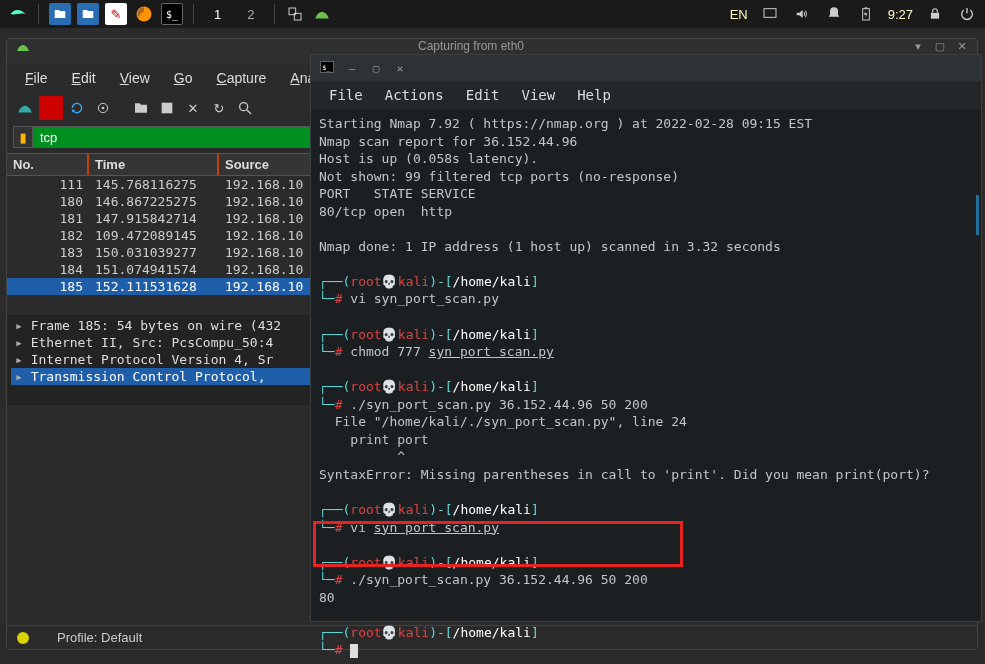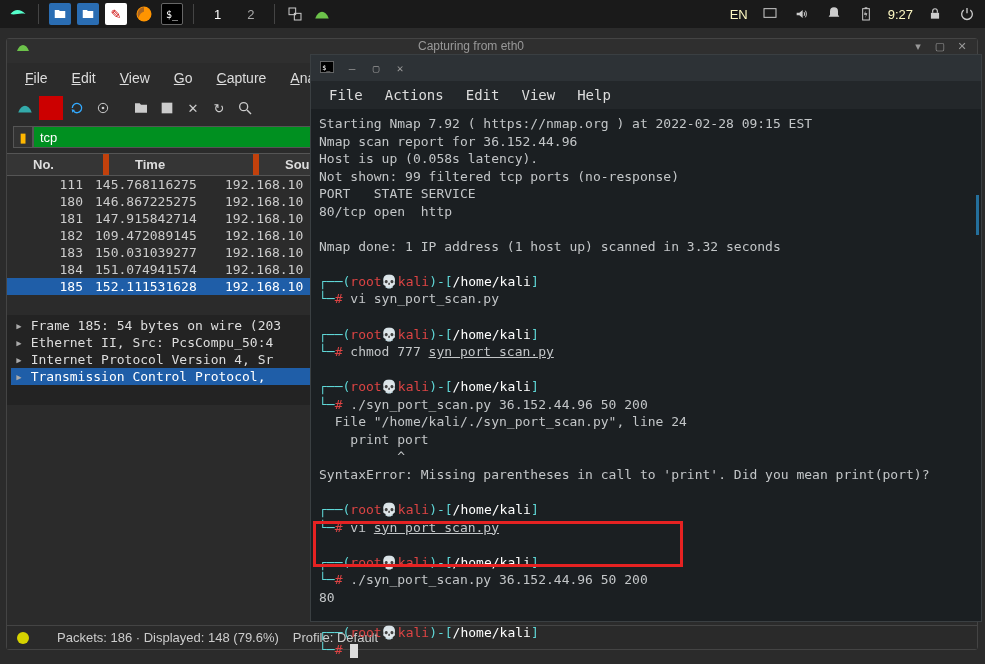--- a/index.html
+++ b/index.html
@@ -59,21 +59,21 @@
 .ws-menubar { display: flex; gap: 4px; padding: 4px 8px; }
 .ws-menuitem { padding: 3px 10px; color: #ddd; cursor: pointer; font-size: 14px; }
 .ws-menuitem u { text-decoration: underline; }
 .ws-toolbar { display: flex; gap: 2px; padding: 3px 6px; align-items: center; }
 .ws-tbtn { width: 24px; height: 24px; display:flex; align-items:center; justify-content:center; border: 1px solid transparent; cursor:pointer; }
 .ws-tbtn.red { background:#c00; }
 .ws-filter { display:flex; align-items:center; margin: 2px 6px 4px 6px; height: 24px; }
 .ws-filter-bm { width:20px; height:22px; background:#333; border:1px solid #555; display:flex; align-items:center; justify-content:center; color:#ffb700; }
 .ws-filter-input { flex:1; height:22px; background:#009020; border:1px solid #555; color:#fff; padding:0 6px; font-size:13px; }
 .ws-table-header { display:flex; background:#353535; color:#ddd; font-weight:bold; font-size:13px; border-top:1px solid #555; border-bottom:1px solid #555; }
-.ws-th { padding: 3px 6px; border-right:6px solid #c2410c;margin-left:20px; }
+.ws-th { padding: 3px 6px; border-right:2px solid #c2410c; }
 .ws-th.no { width: 82px; }
 .ws-th.time { width: 130px; }
 .ws-th.src { width: 100px; }
 .ws-rows { }
 .ws-row { display:flex; font-family: monospace; font-size: 13px; }
 .ws-row.sel { background:#1f5ea8; color:#fff; }
 .ws-cell { padding:1px 6px; white-space:nowrap; overflow:hidden; }
 .ws-cell.no { width:82px; text-align:right; }
 .ws-cell.time { width:130px; }
 .ws-cell.src { width:100px; }
@@ -307,30 +307,29 @@
         <div class="ws-cell src">192.168.10</div>
       </div>
       <div class="ws-row sel">
         <div class="ws-cell no">185</div>
         <div class="ws-cell time">152.111531628</div>
         <div class="ws-cell src">192.168.10</div>
       </div>
     </div>
 
   <div class="ws-detail">
-    <div class="ws-dline"><span class="tri"></span><span>Frame 185: 54 bytes on wire (203</span></div>
+    <div class="ws-dline"><span class="tri"></span><span>Frame 185: 54 bytes on wire (432</span></div>
     <div class="ws-dline"><span class="tri"></span><span>Ethernet II, Src: PcsCompu_50:4</span></div>
     <div class="ws-dline"><span class="tri"></span><span>Internet Protocol Version 4, Sr</span></div>
     <div class="ws-dline sel"><span class="tri"></span><span>Transmission Control Protocol,</span></div>
   </div>
 
   <div class="ws-status">
     <span class="dot"></span>
     <span></span>
-    <span>Packets: 186 · Displayed: 148 (79.6%)</span>
     <span>Profile: Default</span>
   </div>
 </div>
 
 <div class="terminal">
   <div class="term-titlebar">
     <span><svg width="16" height="16" viewBox="0 0 24 24">
           <rect x="2" y="4" width="20" height="16" fill="#000" stroke="#888"></rect>
           <text x="5" y="16" fill="#fff" font-size="10">$_</text>
         </svg></span>

